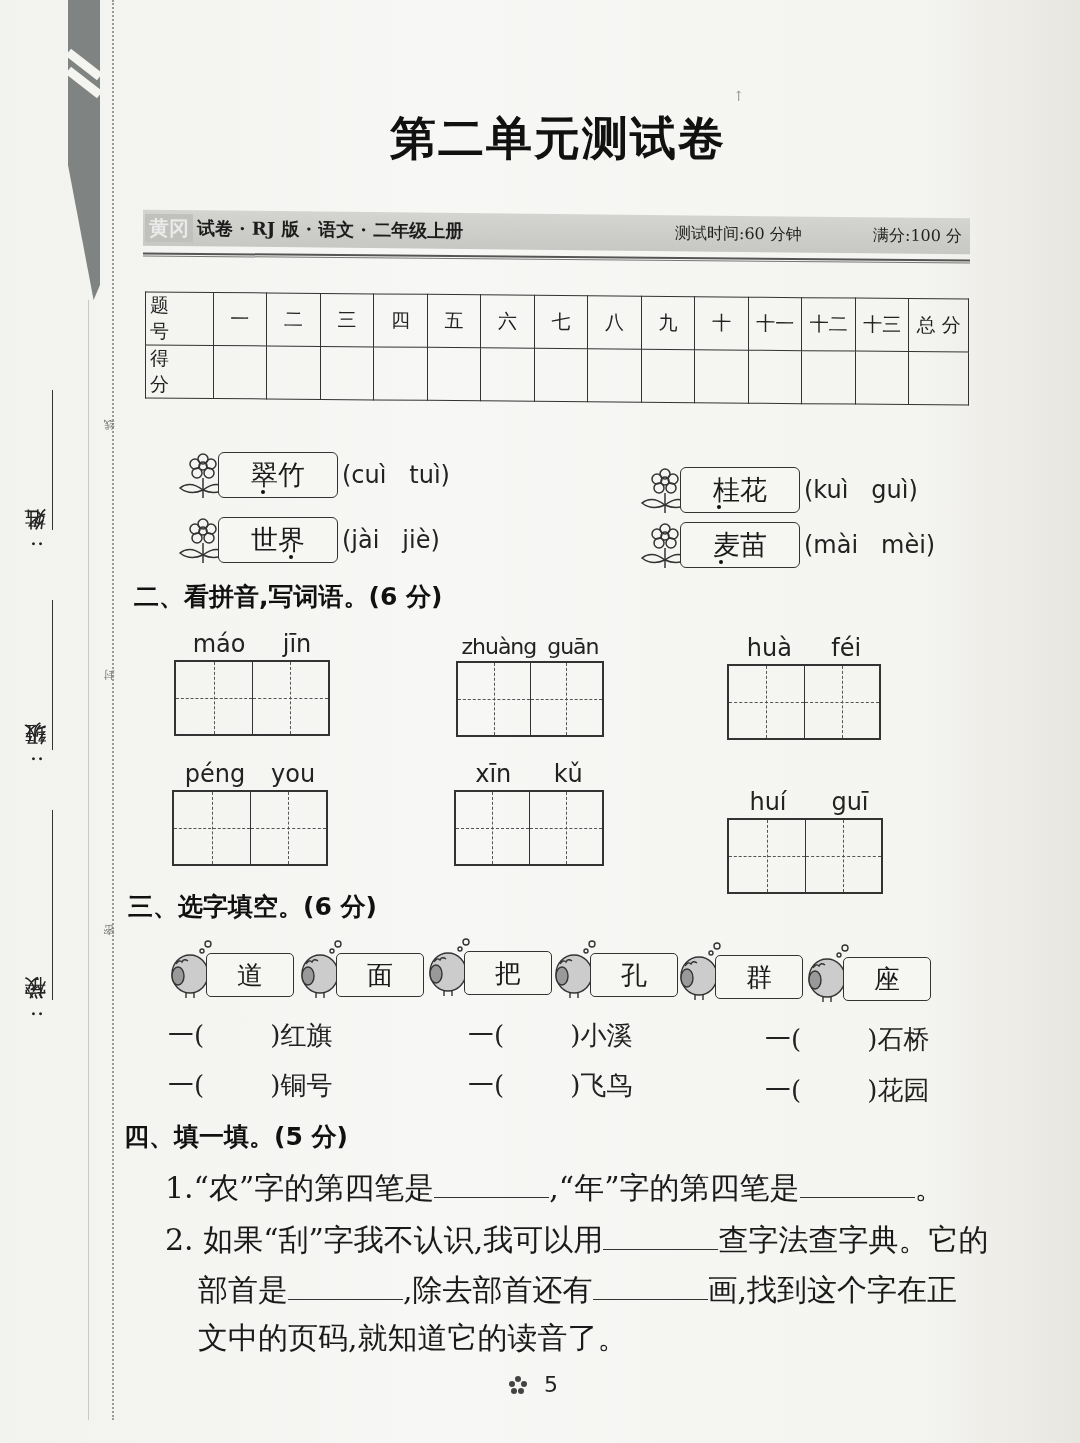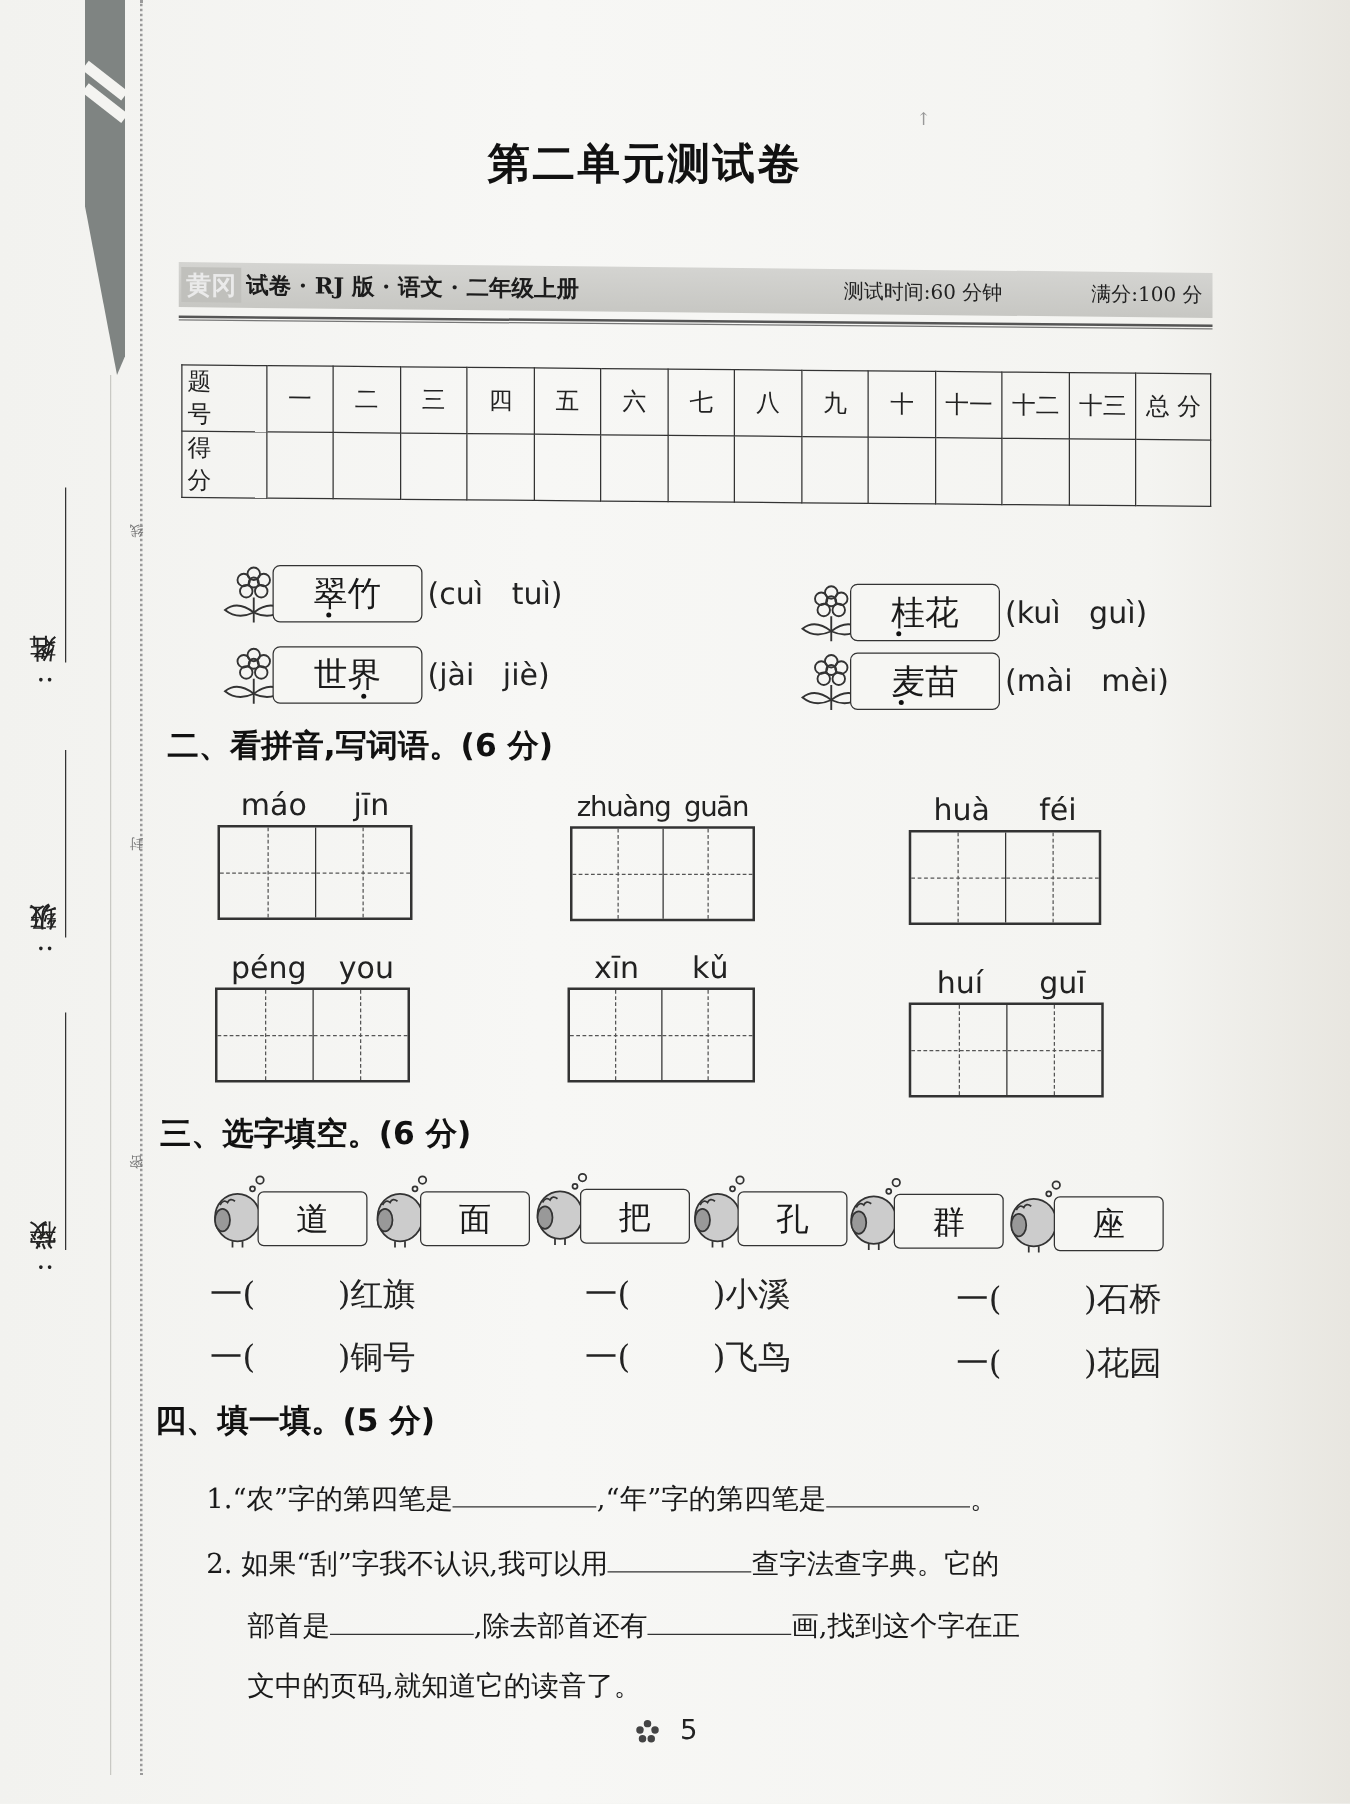--- a/index.html
+++ b/index.html
@@ -42,21 +42,21 @@
     position: absolute; left: 0; writing-mode: vertical-rl; transform: rotate(180deg);
     font-size: 22px; color: #222;
   }
   .info-line {
     position: absolute; left: 32px; width: 1px; background: #333;
   }
 
   
   .title {
     position: absolute; left: 390px; top: 108px;
-    font-size: 34px; font-weight: bold; letter-spacing: 2px; color: #111;
+    font-size: 46px; font-weight: bold; letter-spacing: 2px; color: #111;
   }
   .header-band {
     position: absolute; left: 143px; top: 214px; width: 827px; height: 36px;
     background: linear-gradient(180deg, #d4d4d1, #c7c7c3);
     transform: skewY(0.6deg);
     display: flex; align-items: center;
   }
   .brand-logo {
     width: 48px; height: 28px; margin-left: 2px; color: #eaeaea; font-size: 20px; font-weight: bold;
     display: flex; align-items: center; justify-content: center; background: #c0c0bc;
@@ -131,21 +131,21 @@
     width: 88px; height: 44px; border: 1.5px solid #333; border-radius: 5px;
     display: flex; align-items: center; justify-content: center;
     font-size: 26px; margin-left: -10px; margin-top: 10px; background: #f6f6f3;
   }
   .fill-item {
     position: absolute; font-size: 26px; color: #222; white-space: pre;
   }
 
   
   .q-line {
-    position: absolute; font-size: 22px; color: #1a1a1a; white-space: nowrap; margin-top: 16px;
+    position: absolute; font-size: 30px; color: #1a1a1a; white-space: nowrap;
   }
   .blank {
     display: inline-block; width: 115px; border-bottom: 1.5px solid #333; height: 22px; vertical-align: baseline;
   }
 
   .footer-page {
     position: absolute; left: 508px; top: 1372px; display: flex; align-items: center; gap: 16px;
     font-family: "DejaVu Sans", sans-serif; font-size: 22px; color: #222;
   }
   .footer-icon { width: 20px; height: 20px; }
@@ -365,21 +365,21 @@
     <div class="pinyin-text">
       <span>xīn</span>
       <span>kǔ</span>
     </div>
     <div class="tian-grid" style="width:150px;">
       <div class="tian-sq"></div>
       <div class="tian-sq"></div>
     </div>
   </div>
 
-  <div class="pinyin-cell" style="left:727px; top:772px; width:164px;">
+  <div class="pinyin-cell" style="left:727px; top:788px; width:164px;">
     <div class="pinyin-text">
       <span>huí</span>
       <span>guī</span>
     </div>
     <div class="tian-grid">
       <div class="tian-sq"></div>
       <div class="tian-sq"></div>
     </div>
   </div>
 

